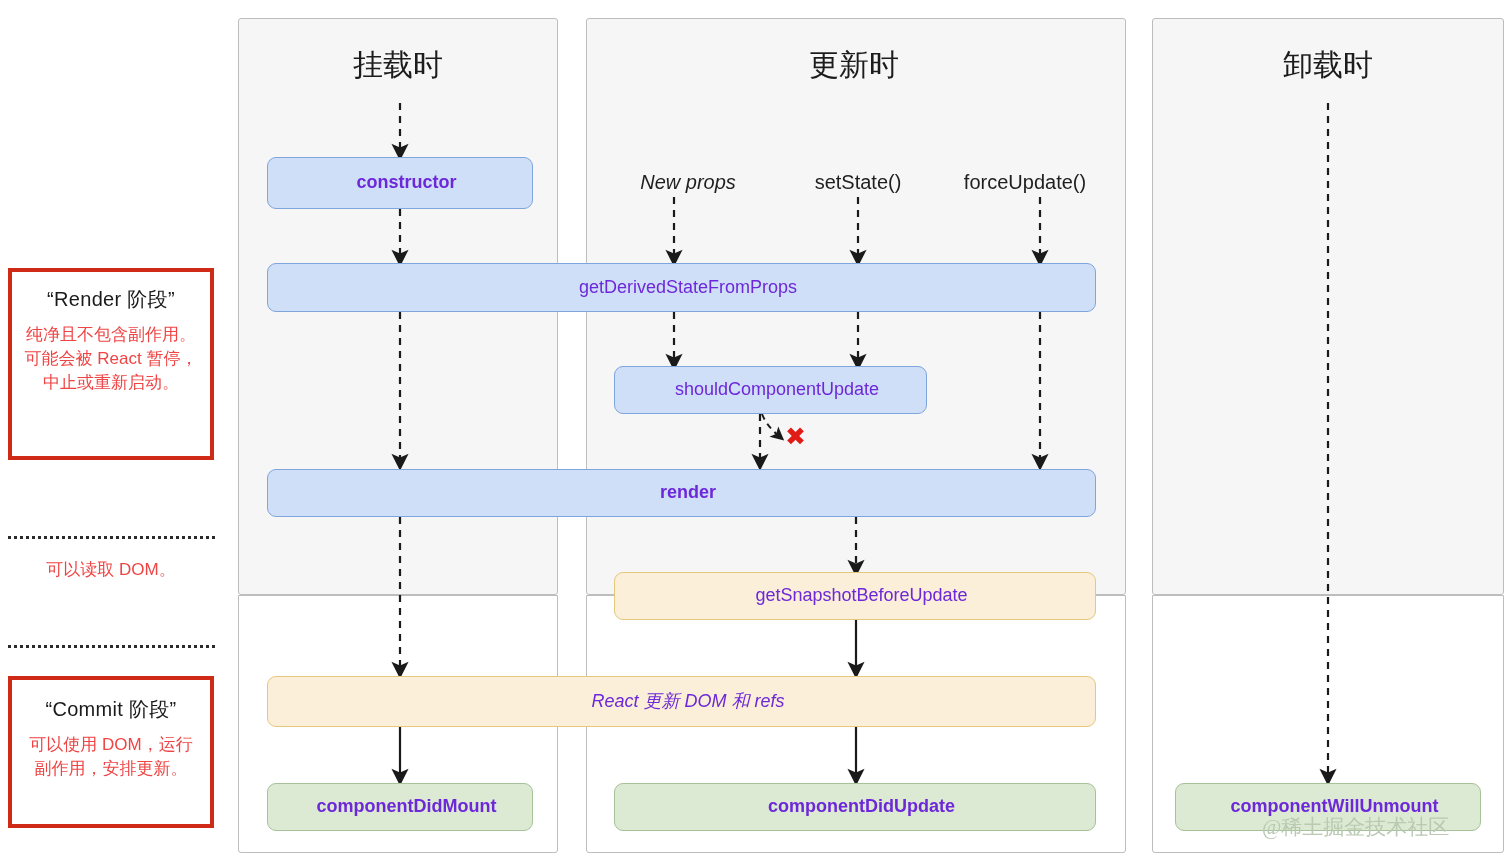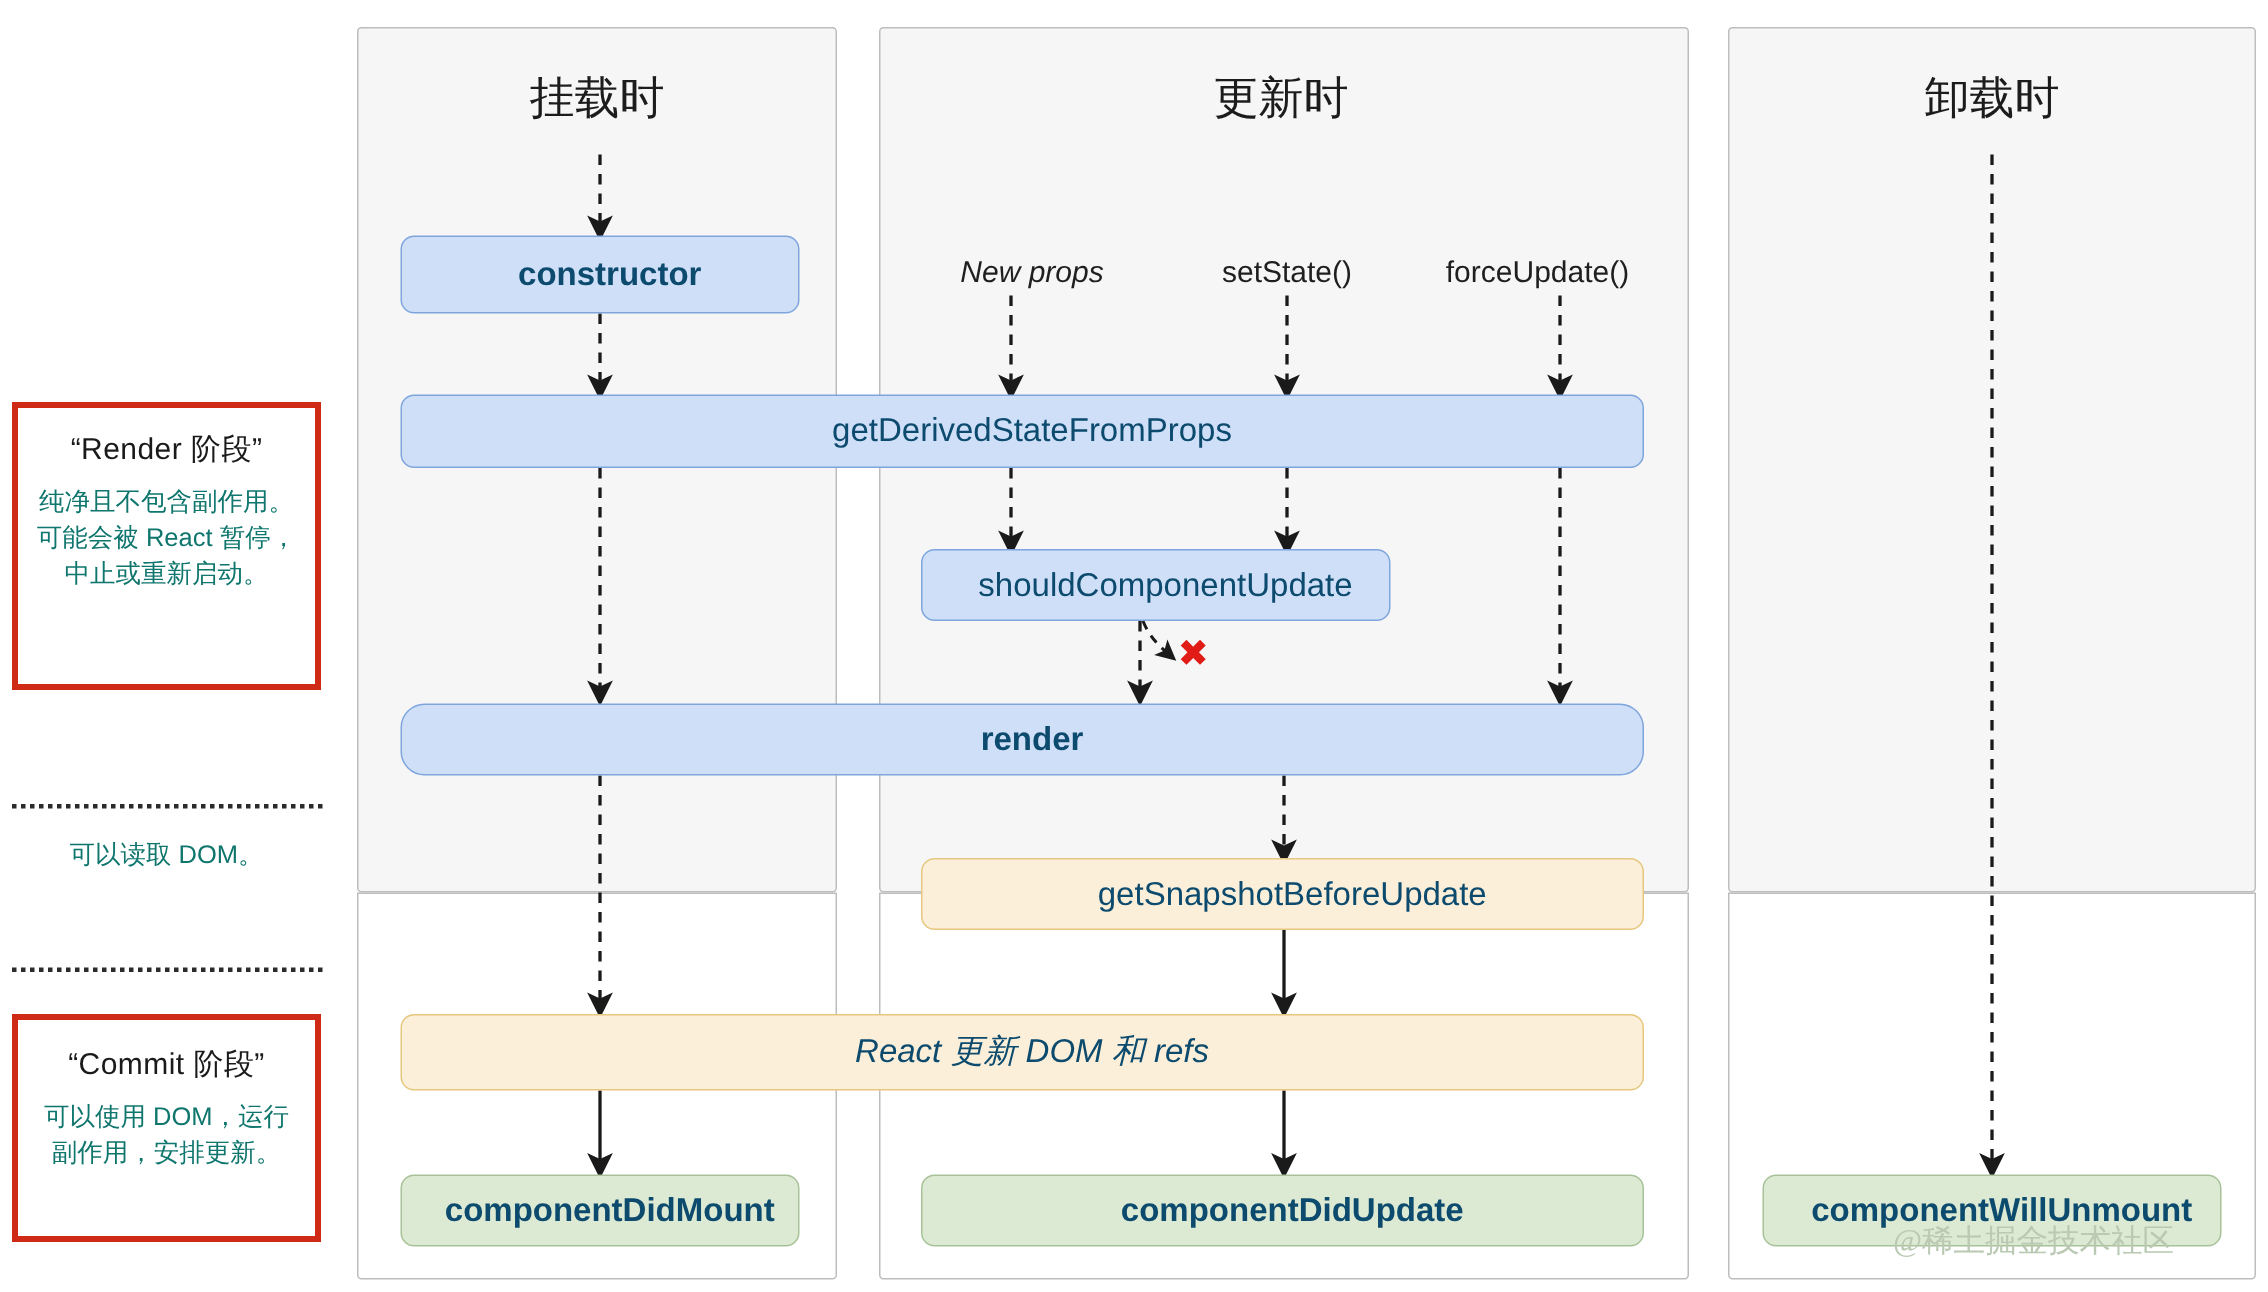--- a/index.html
+++ b/index.html
@@ -17,21 +17,21 @@
     box-sizing:border-box;
     text-align:center;
     background:#ffffff;
   }
   .phase-box.framed{border:4px solid #cf2a16;}
   .phase-title{
     font-size:20px;color:#1a1a1a;font-weight:400;
     letter-spacing:.3px;
   }
   .phase-desc{
-    font-size:17px;color:#0f766e;line-height:1.42;
+    font-size:17px;color:#ef4444;line-height:1.42;
   }
   .dotted-rule{
     position:absolute;
     border-top:3px dotted #2b2b2b;
   }
 
   
   .panel{
     position:absolute;box-sizing:border-box;
     border:1px solid #bdbdbd;
@@ -55,22 +55,22 @@
     color:#1c1c1c;
     font-weight:400;
   }
 
   
   .node{
     position:absolute;box-sizing:border-box;
     border-radius:9px;
     display:flex;align-items:center;justify-content:center;
     text-align:center;
-    font-size:22px;
-    color:#0c4a6e;
+    font-size:18px;
+    color:#6d28d9;
     line-height:1.2;
     padding-left:13px;
   }
   .node.blue{background:#cfdff8;border:1px solid #7fa5dd;}
   .node.orange{background:#fbefd9;border:1px solid #e6c77e;}
   .node.green{background:#dce9d3;border:1px solid #a7c298;}
   .node.bold{font-weight:bold;}
   .node.italic{font-style:italic;}
 
   
@@ -172,21 +172,21 @@
   <div class="trigger italic" style="left:688px;top:171px;">New props</div>
   <div class="trigger" style="left:858px;top:171px;">setState()</div>
   <div class="trigger" style="left:1025px;top:171px;">forceUpdate()</div>
 
   <div class="node blue bold" style="left:267px;top:157px;width:266px;height:52px;">constructor</div>
 
   <div class="node blue" style="left:267px;top:263px;width:829px;height:49px;">getDerivedStateFromProps</div>
 
   <div class="node blue" style="left:614px;top:366px;width:313px;height:48px;">shouldComponentUpdate</div>
 
-  <div class="node blue bold" style="left:267px;top:469px;width:829px;height:48px;border-radius:16px;">render</div>
+  <div class="node blue bold" style="left:267px;top:469px;width:829px;height:48px;">render</div>
 
   <div class="node orange" style="left:614px;top:572px;width:482px;height:48px;">getSnapshotBeforeUpdate</div>
 
   <div class="node orange italic" style="left:267px;top:676px;width:829px;height:51px;text-align:right;">React 更新 DOM 和 refs</div>
 
   <div class="node green bold" style="left:267px;top:783px;width:266px;height:48px;text-align:right;">componentDidMount</div>
 
   <div class="node green bold" style="left:614px;top:783px;width:482px;height:48px;">componentDidUpdate</div>
 
   <div class="node green bold" style="left:1175px;top:783px;width:306px;height:48px;">componentWillUnmount</div>

